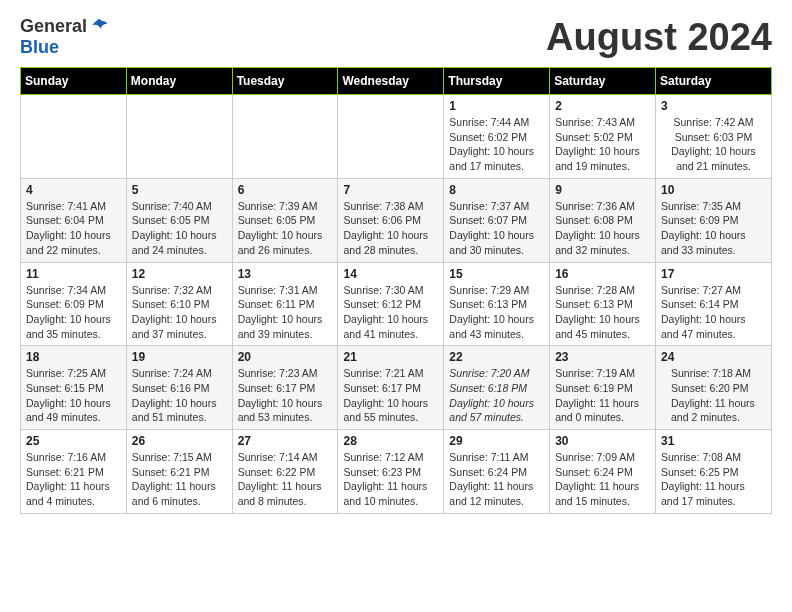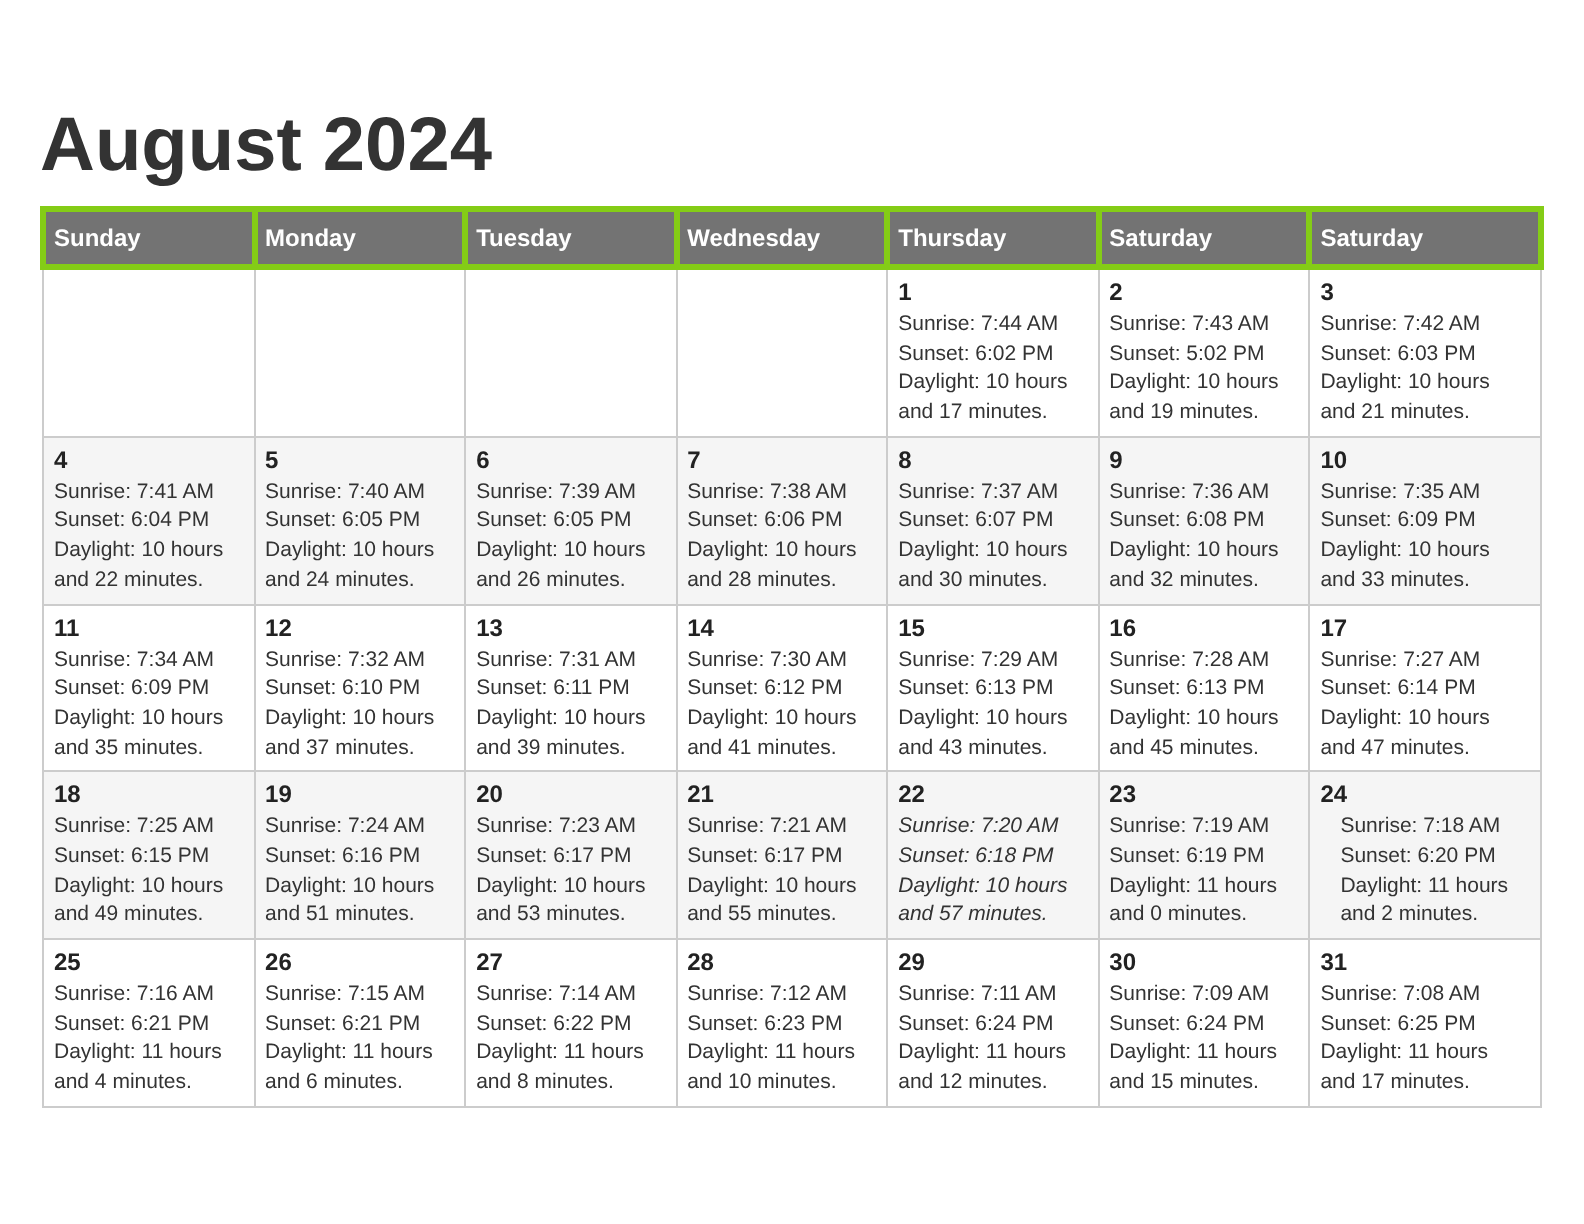--- a/index.html
+++ b/index.html
@@ -37,45 +37,44 @@
       height: 20px;
       margin-left: 2px;
       vertical-align: middle;
     }
     .logo-row {
       display: flex;
       align-items: center;
     }
     .title-area {
       text-align: right;
-      margin-top: 36px;
     }
     .month-title {
       font-size: 38px;
       font-weight: bold;
       color: #333;
     }
     .location-title {
       font-size: 15px;
       color: #555;
       margin-top: 2px;
     }
     .calendar-table {
       width: 100%;
       border-collapse: collapse;
       font-size: 11px;
     }
     .calendar-table thead tr th {
-      background-color: #737373;
+      background-color: #000000;
       color: #fff;
       padding: 6px 4px;
       text-align: left;
       font-size: 12px;
       font-weight: bold;
-      border: 3px solid #84cc16;
+      border: 1px solid #84cc16;
     }
     .calendar-table tbody tr td {
       vertical-align: top;
       padding: 4px 5px;
       border: 1px solid #ccc;
       min-width: 95px;
       height: 80px;
       background: #fff;
     }
     .calendar-table tbody tr:nth-child(even) td {
@@ -94,20 +93,30 @@
       line-height: 1.4;
     }
     .empty-cell {
       background: #fff !important;
     }
   </style>
 </head>
 <body>
 
 <div class="header-area">
+  <div class="logo">
+    <div class="logo-row">
+      <span class="logo-text-general">General</span>
+
+      <svg class="logo-icon" viewBox="0 0 24 24" fill="#1a5fb4">
+        <path d="M12 2 C16 6 20 4 22 8 C18 8 15 10 14 14 C12 10 8 8 4 10 C6 6 10 4 12 2Z"></path>
+      </svg>
+    </div>
+    <span class="logo-text-blue">Blue</span>
+  </div>
   <div class="title-area">
     <div class="month-title">August 2024</div>
   </div>
 </div>
 
 <table class="calendar-table">
   <thead>
     <tr>
     <th>Sunday</th>
         <th>Monday</th>
@@ -133,21 +142,21 @@
         </td>
         <td>
           <span class="day-number">2</span>
           <div class="day-info" style="white-space: pre-line;">Sunrise: 7:43 AM
 Sunset: 5:02 PM
 Daylight: 10 hours
 and 19 minutes.</div>
         </td>
         <td>
           <span class="day-number">3</span>
-          <div class="day-info" style="white-space: pre-line;">Sunrise: 7:42 AM
+          <div class="day-info" style="white-space: pre-line; text-align: center;">Sunrise: 7:42 AM
 Sunset: 6:03 PM
 Daylight: 10 hours
 and 21 minutes.</div>
         </td>
       </tr>
       <tr>
         <td>
           <span class="day-number">4</span>
           <div class="day-info" style="white-space: pre-line;">Sunrise: 7:41 AM
 Sunset: 6:04 PM

